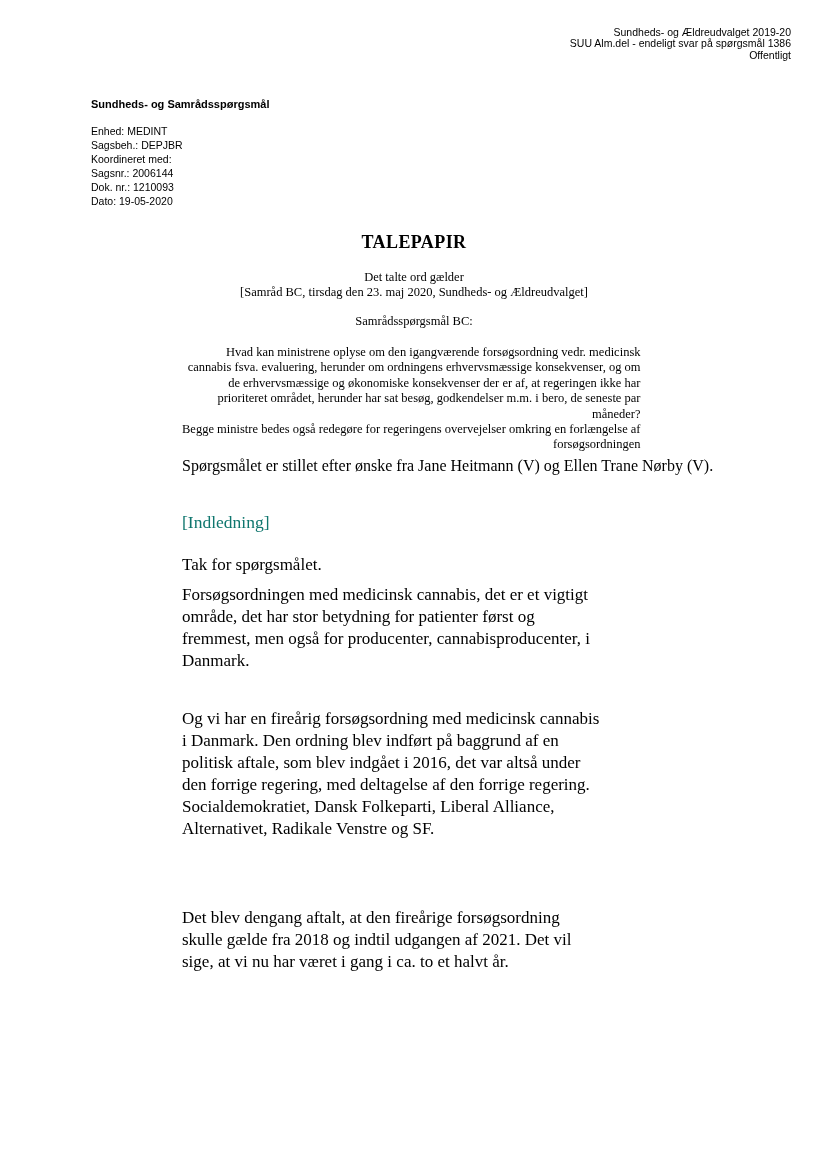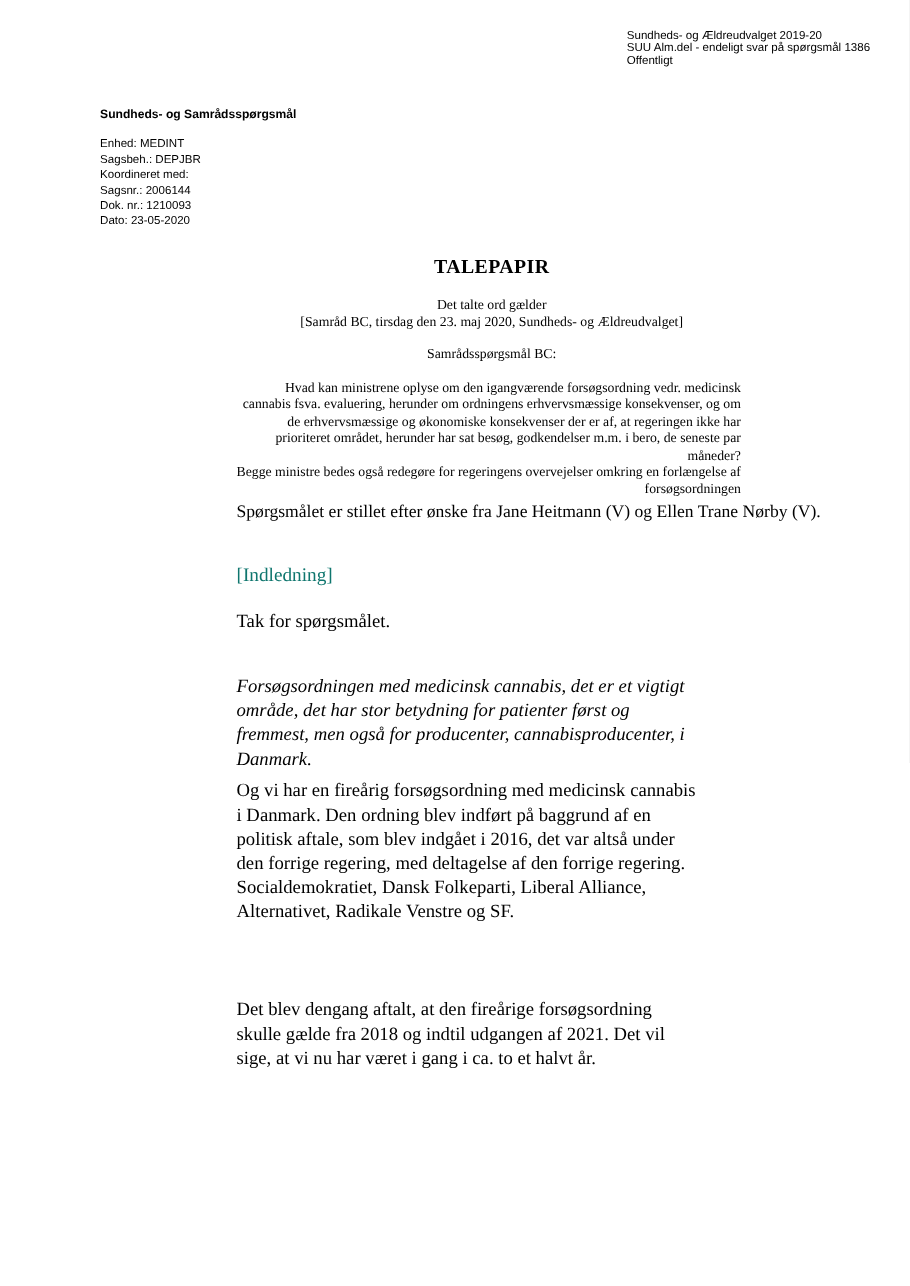--- a/index.html
+++ b/index.html
@@ -16,21 +16,21 @@
     color: #000000;
     font-family: "Liberation Serif", serif;
     overflow: hidden;
   }
 
   
   .committee-header {
     position: absolute;
     top: 27px;
     right: 36px;
-    text-align: left;
+    text-align: right;
     font-family: "Liberation Sans", sans-serif;
     font-size: 10.5px;
     line-height: 11.3px;
     white-space: pre;
   }
 
   
   .ministry {
     position: absolute;
     left: 91px;
@@ -50,21 +50,20 @@
     white-space: pre;
   }
 
   
   .content {
     position: absolute;
     left: 182px;
     top: 0;
     width: 464px;
     height: 100%;
-    margin-left: 33px;
   }
   .doc-title {
     position: absolute;
     top: 232px;
     left: 0;
     width: 100%;
     text-align: center;
     font-size: 18px;
     font-weight: bold;
     letter-spacing: 0.4px;
@@ -115,41 +114,41 @@
   }
   .speech-p {
     position: absolute;
     left: 0;
     margin: 0;
     font-size: 17px;
     line-height: 22px;
     white-space: pre;
   }
   .speech-p1 { top: 554px; }
-  .speech-p2 { top: 613px; font-style: italic; }
+  .speech-p2 { top: 584px; }
   .speech-p3 { top: 708px; }
   .speech-p4 { top: 907px; }
 </style>
 </head>
 <body>
 
 <div class="page">
 
   <div class="committee-header">Sundheds- og Ældreudvalget 2019-20
 SUU Alm.del - endeligt svar på spørgsmål 1386
 Offentligt</div>
 
   <div class="ministry">
     <div class="ministry-name">Sundheds- og Samrådsspørgsmål</div>
     <div class="ministry-meta">Enhed: MEDINT
 Sagsbeh.: DEPJBR
 Koordineret med:
 Sagsnr.: 2006144
 Dok. nr.: 1210093
-Dato: 23-05-2020</div>
+Dato: 19-05-2020</div>
   </div>
 
   <div class="content">
 
     <div class="doc-title">TALEPAPIR</div>
 
     <div class="doc-subtitle">Det talte ord gælder
 [Samråd BC, tirsdag den 23. maj 2020, Sundheds- og Ældreudvalget]</div>
 
     <div class="question-label">Samrådsspørgsmål BC:</div>

